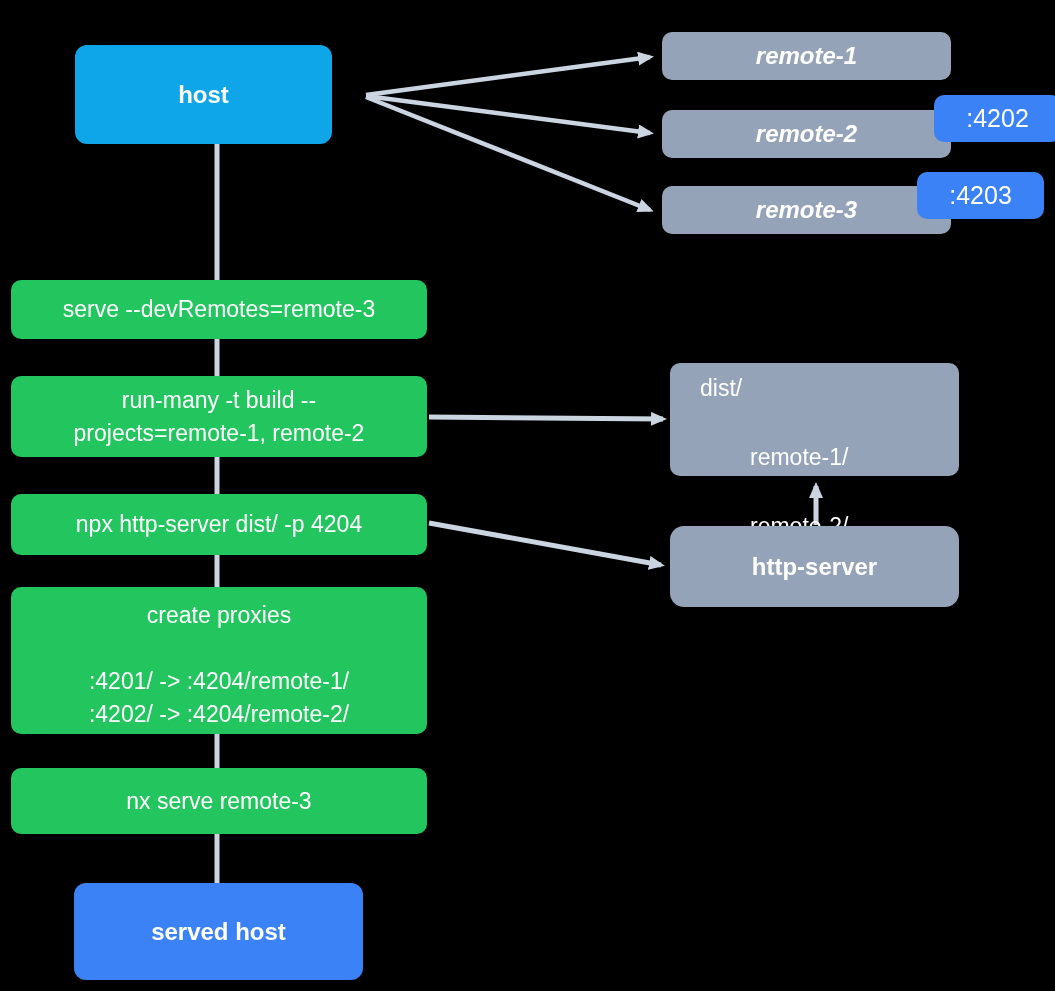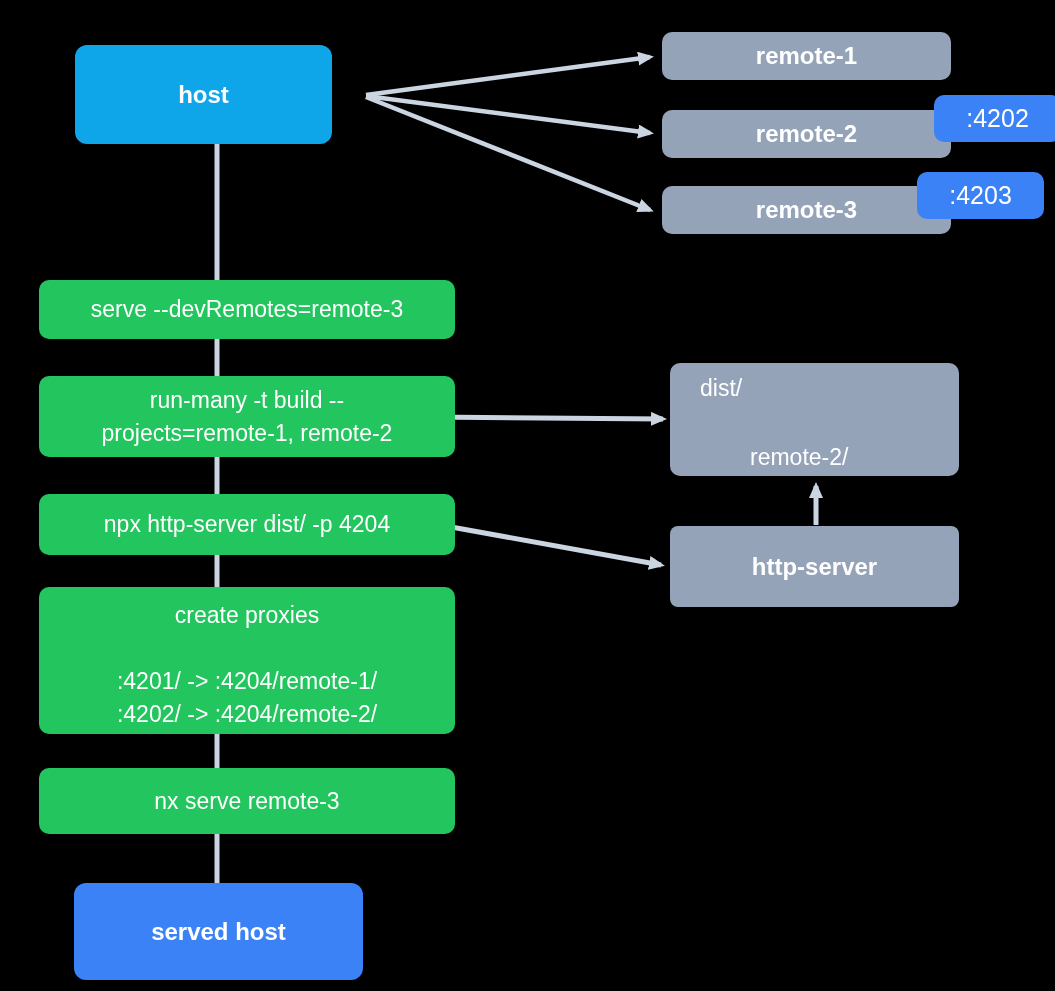--- a/index.html
+++ b/index.html
@@ -44,20 +44,21 @@
     background: var(--host, #0ea5e9);
     border-radius: 12px;
     font-weight: 700; font-size: 24px;
   }
   .remote {
     left: 662px; width: 289px; height: 48px;
     background: var(--remote, #94a3b8);
     border-radius: 10px;
     font-weight: 700; font-size: 24px;
     z-index: 1;
+    font-style: italic;
   }
   .remote-1 { top: 32px; }
   .remote-2 { top: 110px; }
   .remote-3 { top: 186px; }
   .badge {
     left: 917px; width: 127px; height: 47px;
     background: var(--port_badge, #3b82f6);
     border-radius: 10px;
     font-weight: 400; font-size: 25px;
     z-index: 2;
@@ -65,21 +66,20 @@
   .badge-1 { top: 10px; }
   .badge-2 { top: 95px; margin-left: 17px; }
   .badge-3 { top: 172px; }
   .step {
     left: 11px; width: 416px;
     background: var(--step, #22c55e);
     border-radius: 10px;
     font-weight: 400; font-size: 23px;
     flex-direction: column;
     line-height: 33px;
-    margin-left: 28px;
   }
   .step-1 { top: 280px; height: 59px; }
   .step-2 { top: 376px; height: 81px; }
   .step-3 { top: 494px; height: 61px; }
   .step-4 {
     top: 587px; height: 147px;
     justify-content: flex-start;
     padding-top: 12px;
   }
   .step-5 { top: 768px; height: 66px; }
@@ -94,21 +94,21 @@
     align-items: flex-start;
     justify-content: flex-start;
     padding: 9px 0 0 30px;
     text-align: left;
     gap: 36px;
   }
   .dist .indent { padding-left: 50px; }
   .http-server {
     left: 670px; top: 526px; width: 289px; height: 81px;
     background: var(--remote, #94a3b8);
-    border-radius: 8px;
+    border-radius: 14px;
     font-weight: 700; font-size: 24px;
   }
   .served-host {
     left: 74px; top: 883px; width: 289px; height: 97px;
     background: var(--served_host, #3b82f6);
     border-radius: 12px;
     font-weight: 700; font-size: 24px;
   }
 </style>
 </head>
@@ -171,20 +171,21 @@
     <div>:4201/ -&gt; :4204/remote-1/</div>
     <div>:4202/ -&gt; :4204/remote-2/</div>
   </div>
 
   <div class="node step step-5">
     <div>nx serve remote-3</div>
   </div>
 
   <div class="node dist">
     <div>dist/</div>
+    <div class="indent">remote-1/</div>
     <div class="indent">remote-2/</div>
   </div>
 
   <div class="node http-server">
     <span>http-server</span>
   </div>
 
   <div class="node served-host">
     <span>served host</span>
   </div>

